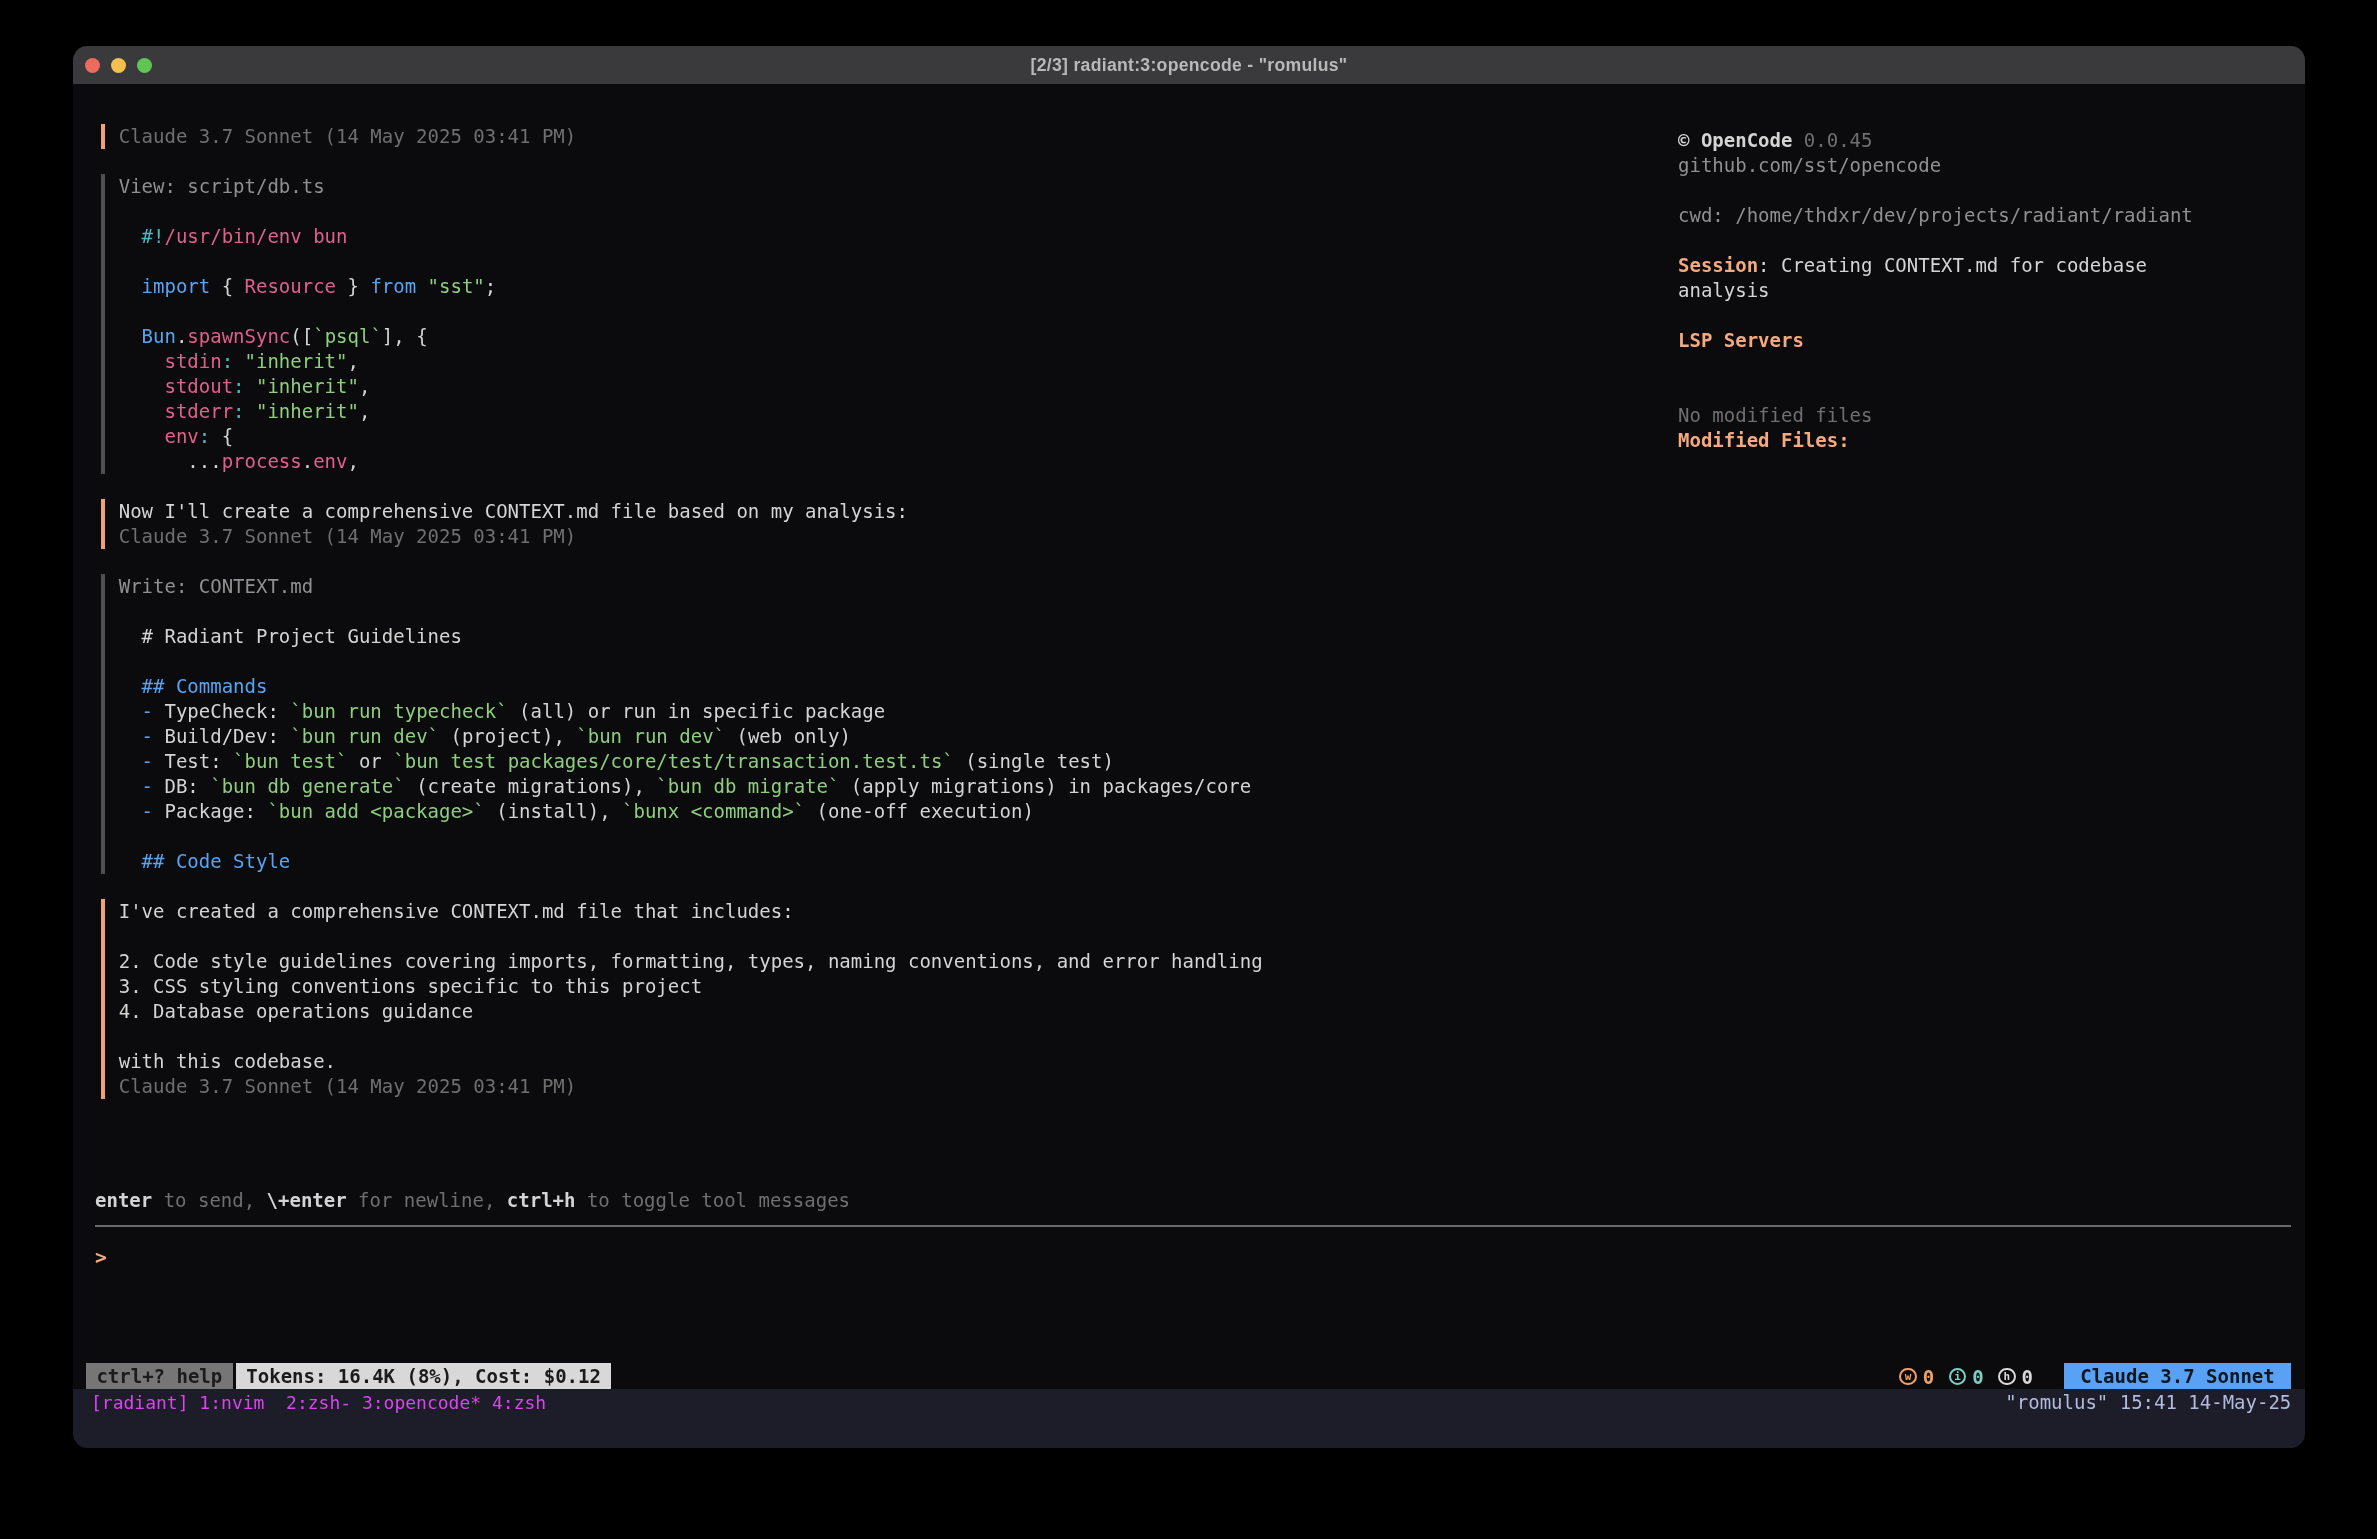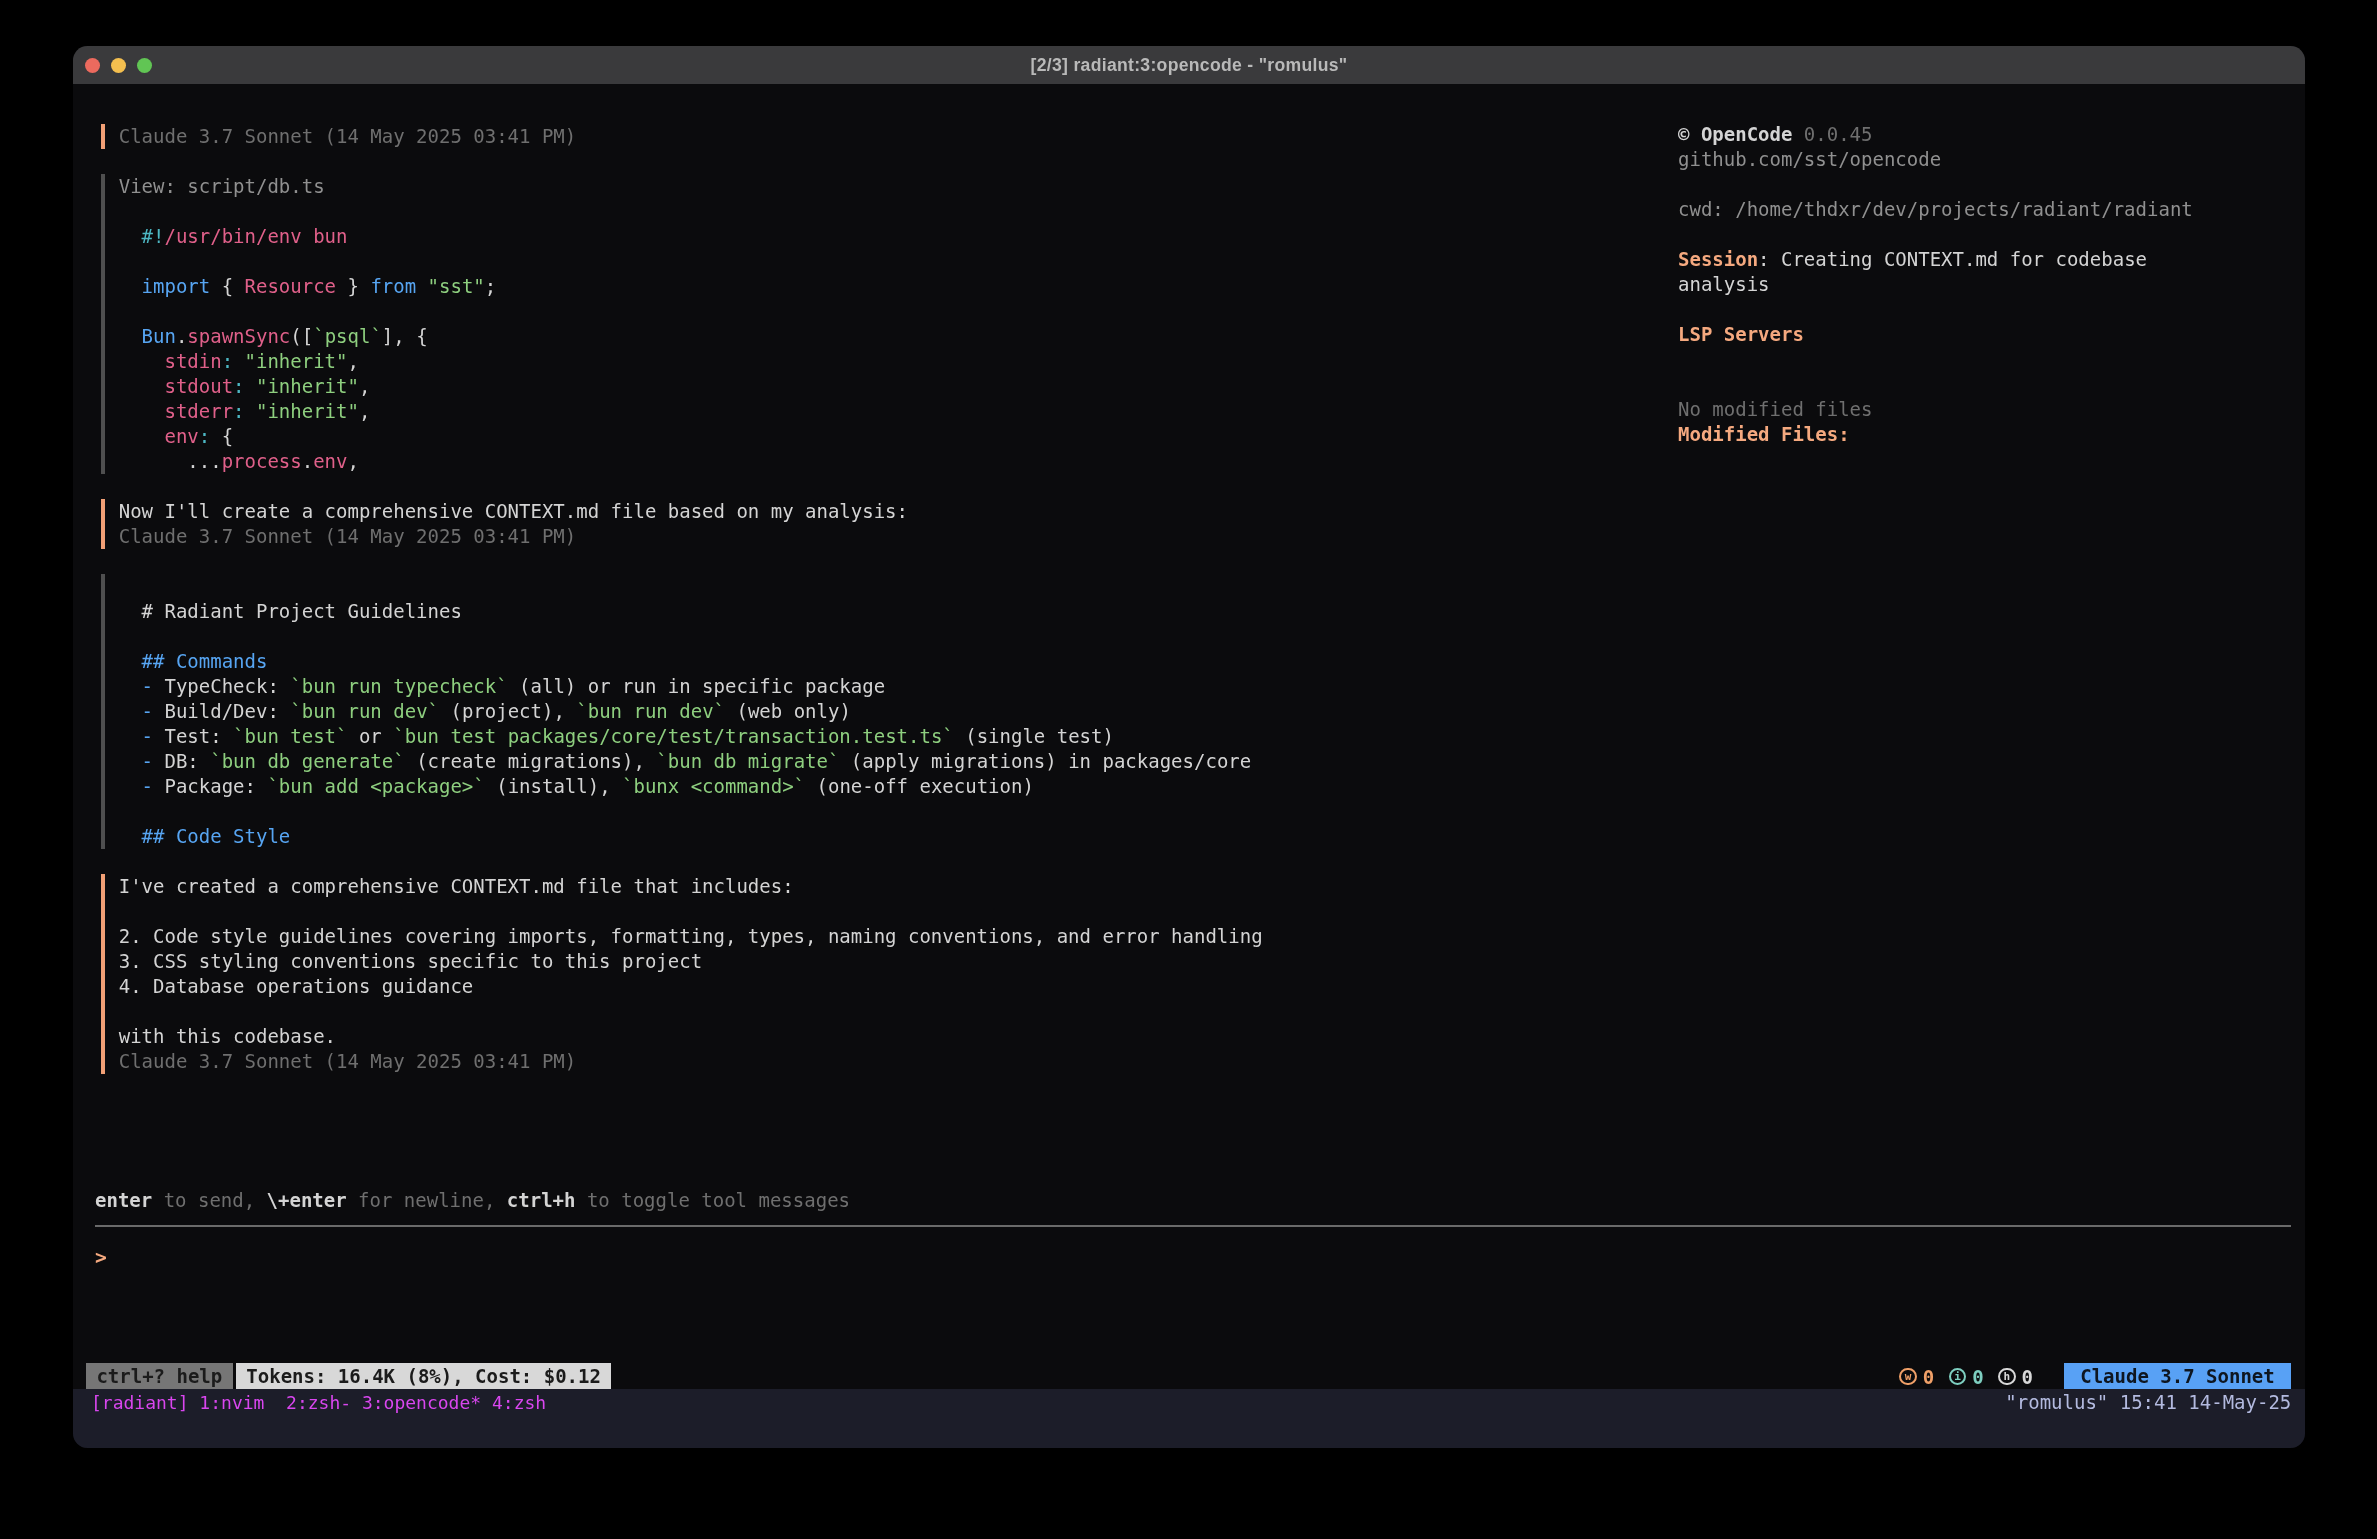--- a/index.html
+++ b/index.html
@@ -17,21 +17,21 @@
   .traffic { position:absolute; left:11.7px; top:0; height:100%;
              display:flex; align-items:center; gap:11px; }
   .tl { width:15px; height:15px; border-radius:50%; display:inline-block; }
   .tl.red { background:#ec6a5e; } .tl.yellow { background:#f4bf4f; } .tl.green { background:#61c554; }
 
   .tline { height:25px; line-height:25px; font-size:19px; white-space:pre; color:#d4d4d4; }
 
   .conversation { position:absolute; left:28px; top:78px; }
   .block { border-left:4.6px solid #4f4f4f; padding-left:13.7px; margin-bottom:25px; }
 
-  .sidebar { position:absolute; left:1605px; top:76px; width:626px; }
+  .sidebar { position:absolute; left:1605px; top:82px; width:626px; }
 
   .help-line { position:absolute; left:22px; top:1142px; height:25px; line-height:25px;
                font-size:19px; white-space:pre; }
   .input-divider { position:absolute; left:22px; top:1179px; width:2196px; height:2px; background:#6a6a6a; }
   .prompt-row { position:absolute; left:22px; top:1199px; width:2196px; height:25px; line-height:25px; }
   .prompt-char { color:#f5a97f; font-size:19.6px; font-weight:bold; }
 
   .statusbar { position:absolute; left:13px; top:1317px; width:2205px; height:27px;
                display:flex; align-items:center; }
   .chip { height:27px; line-height:27px; font-size:19px; font-weight:bold;
@@ -85,20 +85,21 @@
         <div class="tline"><span style="color: rgb(224, 96, 138);">    stdout</span><span style="color: rgb(77, 184, 196);">:</span><span style="color: rgb(142, 207, 127);"> "inherit"</span><span style="color: rgb(212, 212, 212);">,</span></div>
         <div class="tline"><span style="color: rgb(224, 96, 138);">    stderr</span><span style="color: rgb(77, 184, 196);">:</span><span style="color: rgb(142, 207, 127);"> "inherit"</span><span style="color: rgb(212, 212, 212);">,</span></div>
         <div class="tline"><span style="color: rgb(224, 96, 138);">    env</span><span style="color: rgb(77, 184, 196);">:</span><span style="color: rgb(212, 212, 212);"> {</span></div>
         <div class="tline"><span style="color: rgb(212, 212, 212);">      ...</span><span style="color: rgb(224, 96, 138);">process</span><span style="color: rgb(212, 212, 212);">.</span><span style="color: rgb(224, 96, 138);">env</span><span style="color: rgb(212, 212, 212);">,</span></div>
       </div>
       <div class="block" style="border-left-color: rgb(242, 160, 118);">
         <div class="tline"><span style="color: rgb(212, 212, 212);">Now I'll create a comprehensive CONTEXT.md file based on my analysis:</span></div>
         <div class="tline"><span style="color: rgb(111, 111, 111);">Claude 3.7 Sonnet (14 May 2025 03:41 PM)</span></div>
       </div>
       <div class="block" style="border-left-color: rgb(79, 79, 79);">
+        <div class="tline"><span style="color: rgb(144, 144, 144);">Write: CONTEXT.md</span></div>
         <div class="tline">&nbsp;</div>
         <div class="tline"><span style="color: rgb(212, 212, 212);">  # Radiant Project Guidelines</span></div>
         <div class="tline">&nbsp;</div>
         <div class="tline"><span style="color: rgb(87, 165, 242);">  ## Commands</span></div>
         <div class="tline"><span style="color: rgb(87, 165, 242);">  - </span><span style="color: rgb(212, 212, 212);">TypeCheck: </span><span style="color: rgb(142, 207, 127);">`bun run typecheck`</span><span style="color: rgb(212, 212, 212);"> (all) or run in specific package</span></div>
         <div class="tline"><span style="color: rgb(87, 165, 242);">  - </span><span style="color: rgb(212, 212, 212);">Build/Dev: </span><span style="color: rgb(142, 207, 127);">`bun run dev`</span><span style="color: rgb(212, 212, 212);"> (project), </span><span style="color: rgb(142, 207, 127);">`bun run dev`</span><span style="color: rgb(212, 212, 212);"> (web only)</span></div>
         <div class="tline"><span style="color: rgb(87, 165, 242);">  - </span><span style="color: rgb(212, 212, 212);">Test: </span><span style="color: rgb(142, 207, 127);">`bun test`</span><span style="color: rgb(212, 212, 212);"> or </span><span style="color: rgb(142, 207, 127);">`bun test packages/core/test/transaction.test.ts`</span><span style="color: rgb(212, 212, 212);"> (single test)</span></div>
         <div class="tline"><span style="color: rgb(87, 165, 242);">  - </span><span style="color: rgb(212, 212, 212);">DB: </span><span style="color: rgb(142, 207, 127);">`bun db generate`</span><span style="color: rgb(212, 212, 212);"> (create migrations), </span><span style="color: rgb(142, 207, 127);">`bun db migrate`</span><span style="color: rgb(212, 212, 212);"> (apply migrations) in packages/core</span></div>
         <div class="tline"><span style="color: rgb(87, 165, 242);">  - </span><span style="color: rgb(212, 212, 212);">Package: </span><span style="color: rgb(142, 207, 127);">`bun add &lt;package&gt;`</span><span style="color: rgb(212, 212, 212);"> (install), </span><span style="color: rgb(142, 207, 127);">`bunx &lt;command&gt;`</span><span style="color: rgb(212, 212, 212);"> (one-off execution)</span></div>
         <div class="tline">&nbsp;</div>

